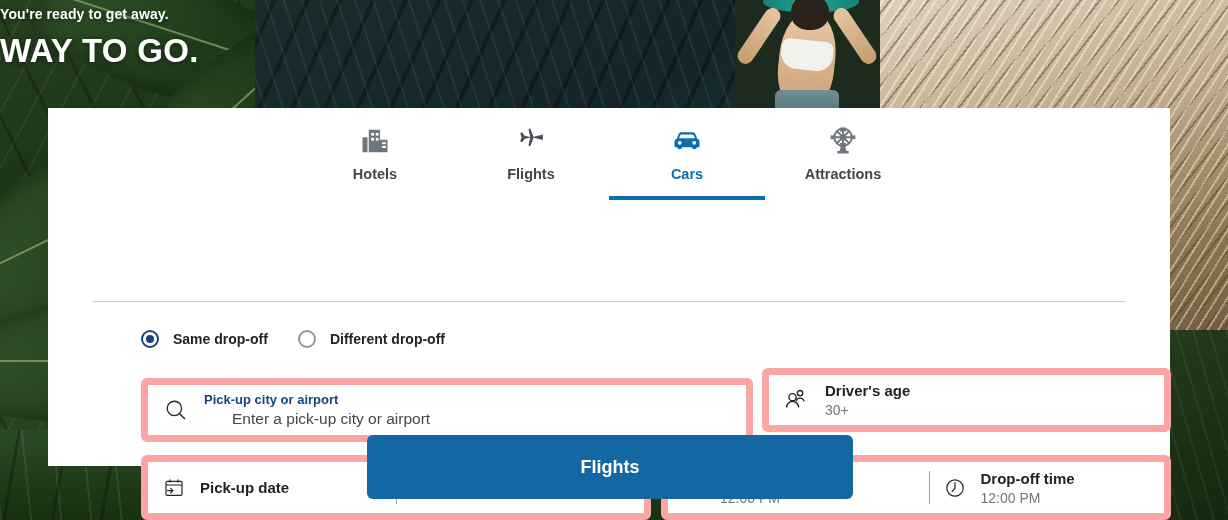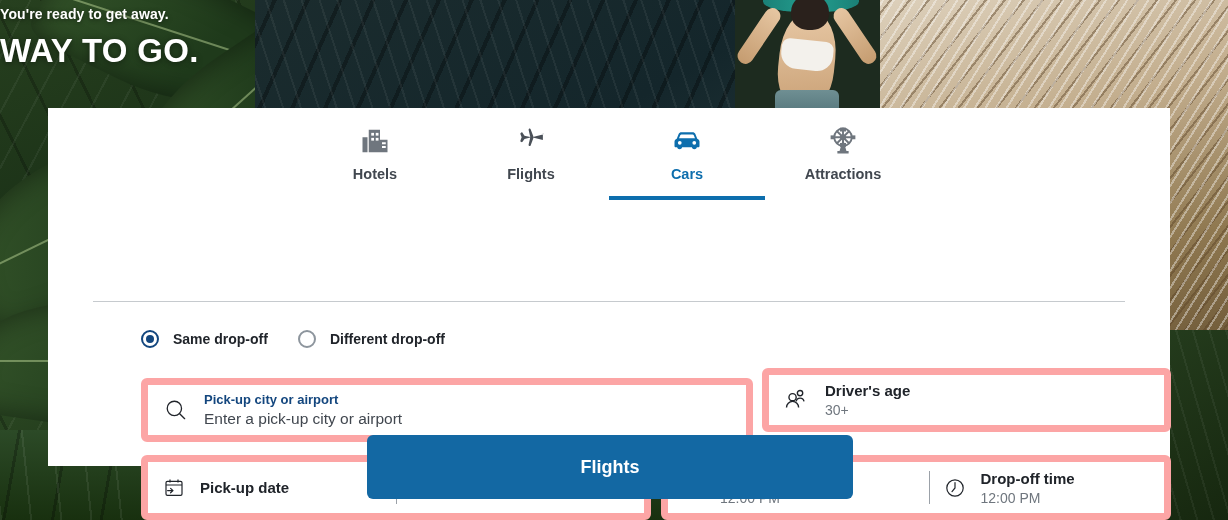--- a/index.html
+++ b/index.html
@@ -190,21 +190,21 @@
   }
 
   .f-icon {
     width: 56px; min-width: 56px; display: flex;
     align-items: center; justify-content: center;
   }
   .f-icon.narrow { width: 52px; min-width: 52px; }
   .f-text { display: flex; flex-direction: column; gap: 3px; }
   .f-label-blue { font-size: 13px; font-weight: bold; color: #13467e; }
   .f-label-dark { font-size: 15px; font-weight: bold; color: #20242a; }
-  .f-placeholder { font-size: 15.5px; color: #41474f; }
+  .f-placeholder { font-size: 15.5px; color: #41474f; margin-left: 28px; }
   .f-value { font-size: 14px; color: #6f767e; }
   .f-single { font-size: 15px; font-weight: bold; color: #20242a; }
 
   
   .search-btn {
     position: absolute; left: 367px; top: 435px; width: 486px; height: 64px;
     background: #1368a3; border: none; border-radius: 6px;
     color: #ffffff; font-size: 18px; font-weight: bold;
     font-family: "Liberation Sans", sans-serif;
     cursor: pointer; z-index: 8;

